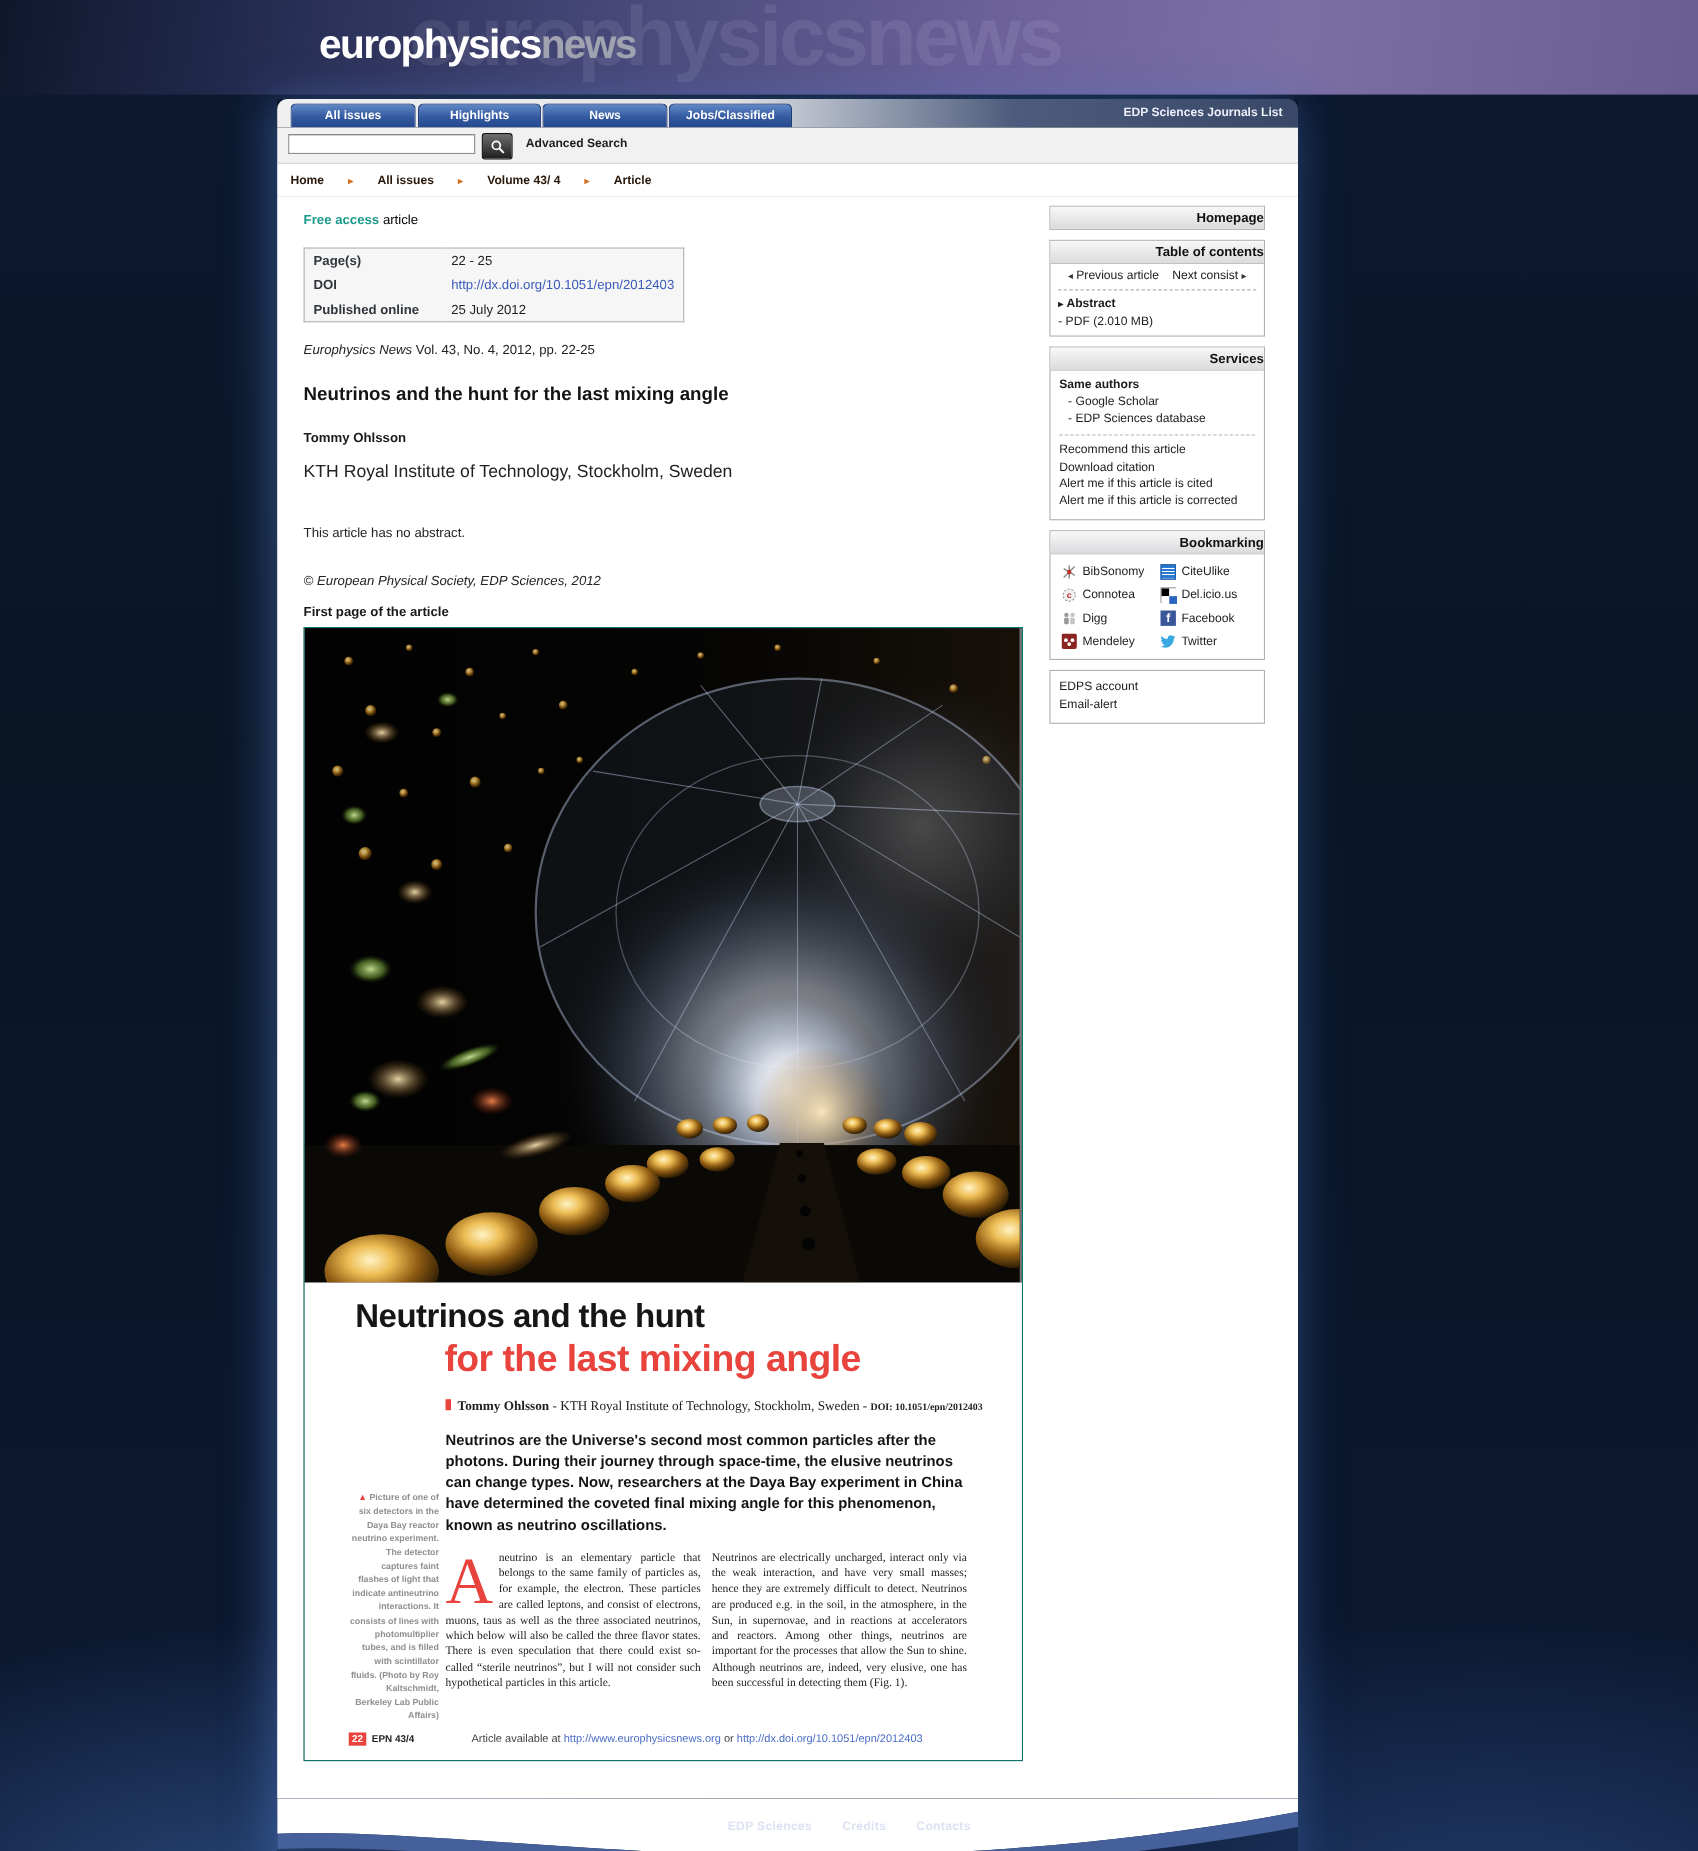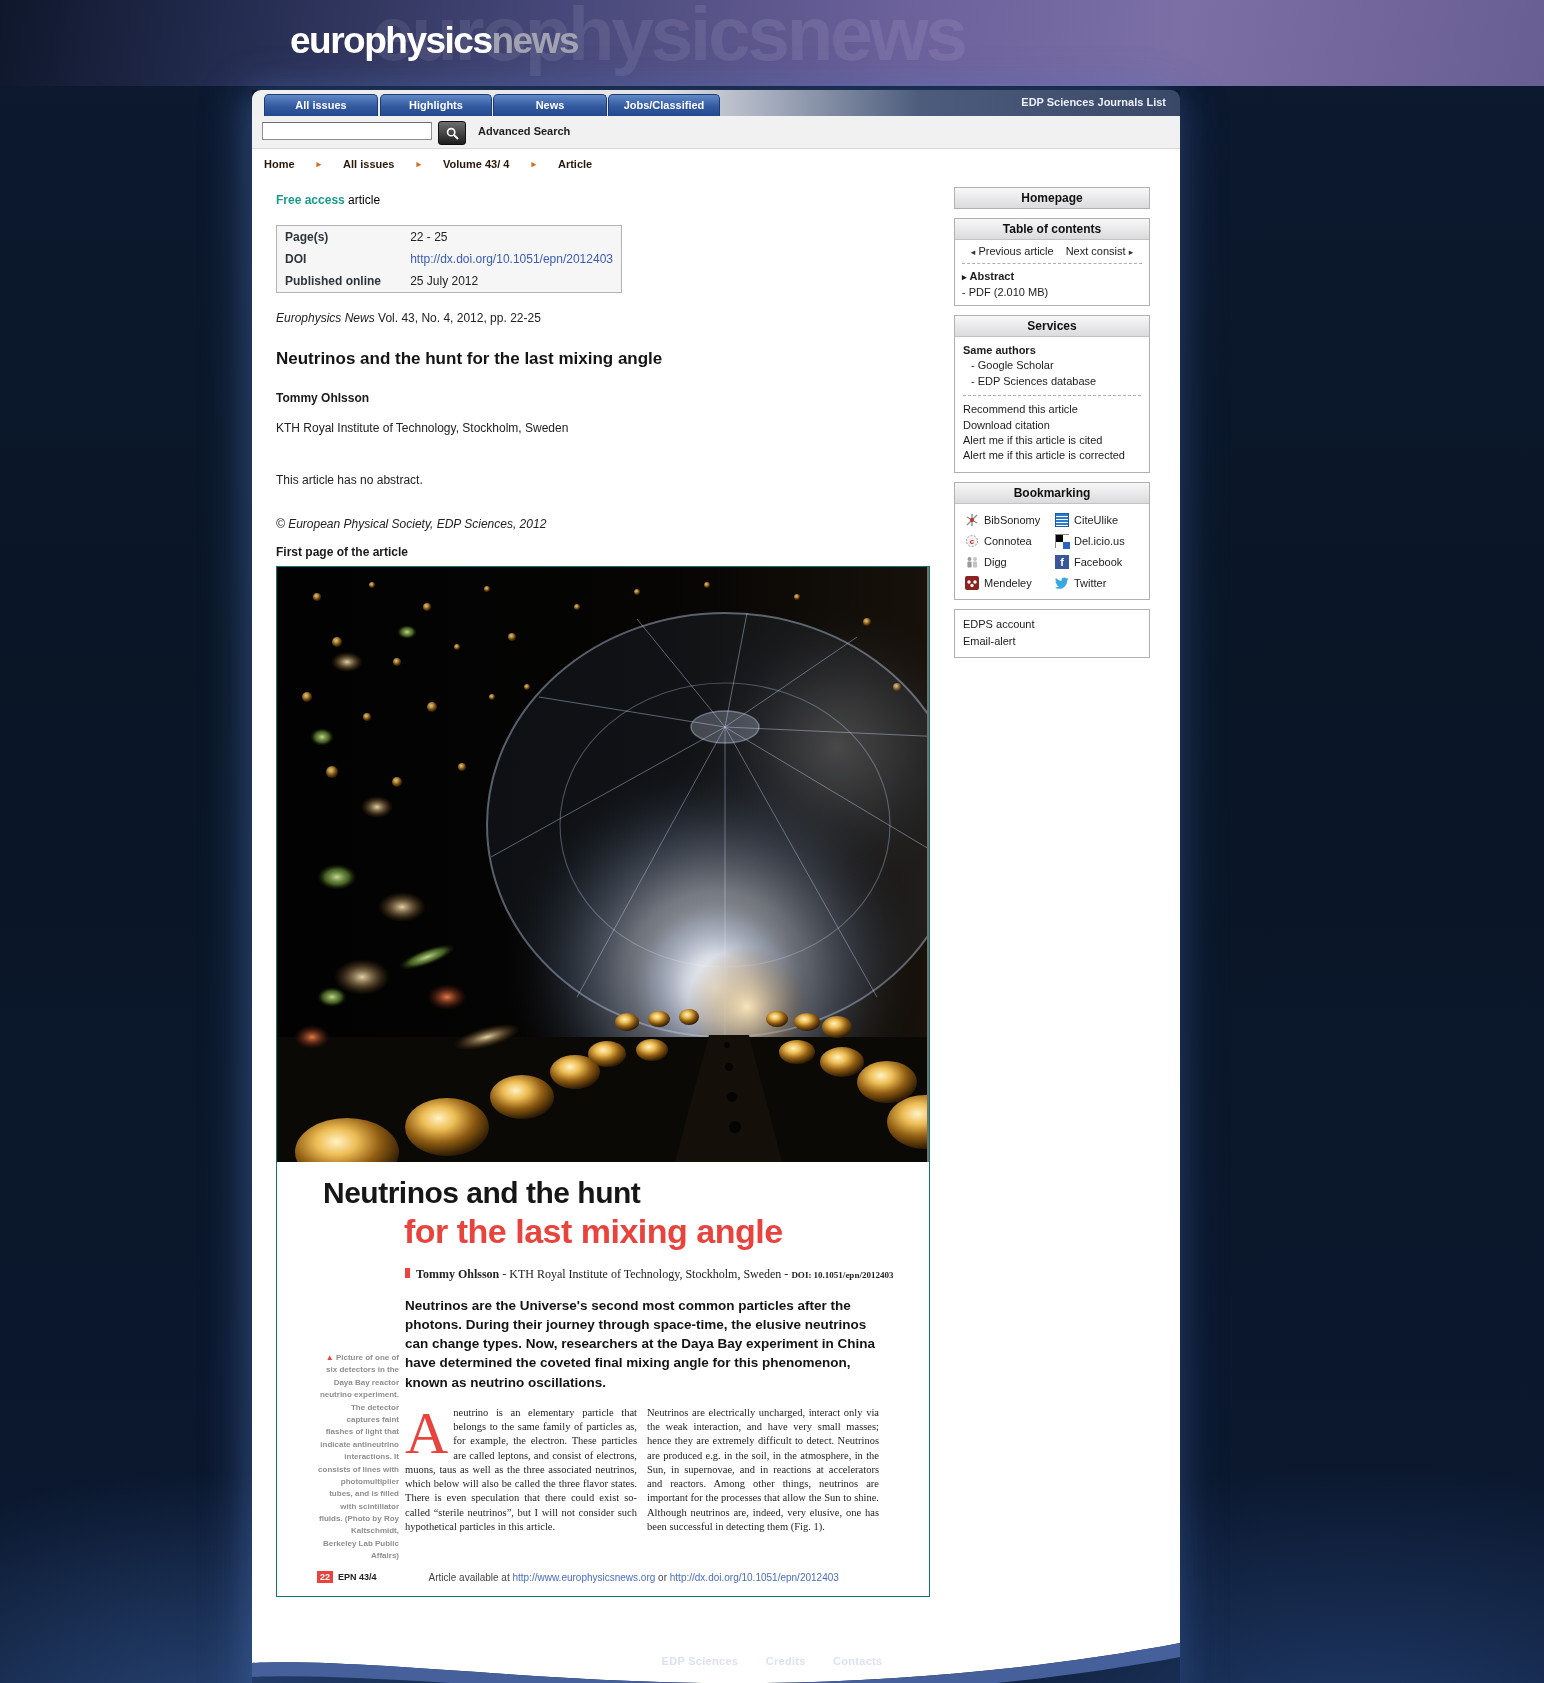--- a/index.html
+++ b/index.html
@@ -45,21 +45,21 @@
   .free-line{font-size:12px;margin-top:6px;}
   .free{color:#1b9a8c;font-weight:bold;}
   .info-table{margin-top:18px;width:346px;border:1px solid #b3b3b3;background:#f6f6f6;font-size:12px;border-collapse:collapse;}
   .info-table td{padding:4px 8px;vertical-align:top;color:#222;}
   .info-table td.lbl{width:112px;font-weight:bold;color:#30343c;}
   .doi-link{color:#3b5cb8;cursor:pointer;text-decoration:none;}
   .citation{margin-top:18px;font-size:12px;color:#222;}
   .citation .it{font-style:italic;}
   .art-title{margin-top:24px;font-size:17px;font-weight:bold;color:#141414;}
   .art-author{margin-top:22px;font-size:12px;font-weight:bold;color:#1a1a1a;}
-  .art-affil{margin-top:16px;font-size:12px;color:#222;}
+  .art-affil{margin-top:16px;font-size:16px;color:#222;}
   .no-abstract{margin-top:38px;font-size:12px;color:#222;}
   .copyright{margin-top:30px;font-size:12px;font-style:italic;color:#222;}
   .firstpage-label{margin-top:14px;font-size:12px;font-weight:bold;color:#1a1a1a;}
   
   .frame{margin-top:7px;width:652px;border:1px solid #0f766e;background:#737373;}
   .photo{display:block;width:650px;height:595px;}
   .pdfpart{position:relative;height:434px;background:#fff;overflow:hidden;}
   .pdf-title1{margin:14px 0 0 46px;font-size:30px;font-weight:bold;color:#161616;letter-spacing:-.5px;}
   .pdf-title2{margin:2px 0 0 127px;font-size:34px;font-weight:bold;color:#e8433c;letter-spacing:-.5px;}
   .pdf-byline{margin:16px 0 0 128px;font-family:"Liberation Serif",serif;font-size:12px;color:#222;}
@@ -72,21 +72,21 @@
   .pdf-cols{margin:14px 0 0 128px;width:474px;display:flex;gap:10px;font-family:"Liberation Serif",serif;font-size:10.5px;line-height:1.36;color:#1c1c1c;text-align:justify;}
   .pdf-col{flex:1;}
   .dropcap{float:left;font-size:60px;line-height:50px;color:#e8433c;margin:2px 5px 0 0;font-family:"Liberation Serif",serif;}
   .pdf-footer{position:absolute;left:40px;bottom:13px;width:580px;display:flex;align-items:center;font-size:9px;}
   .pg-badge{background:#e8433c;color:#fff;font-weight:bold;padding:1px 3px;}
   .issue-lbl{font-weight:bold;margin-left:5px;color:#222;}
   .avail{margin-left:52px;font-size:10px;color:#444;}
   .avail .lnk{color:#4a6cc4;cursor:pointer;}
   
   .sbox{border:1px solid #b0b0b0;margin-bottom:9px;background:#fff;font-size:11px;color:#1c1c1c;}
-  .sbox-header{background:linear-gradient(#f8f8f8,#dbdbde);border-bottom:1px solid #c2c2c2;text-align:center;font-weight:bold;font-size:12px;padding:3px 0;color:#101010;}
+  .sbox-header{background:linear-gradient(#f8f8f8,#dbdbde);border-bottom:1px solid #c2c2c2;text-align:right;font-weight:bold;font-size:12px;padding:3px 0;color:#101010;}
   .sbox.single .sbox-header{border-bottom:none;cursor:pointer;}
   .toc-body{padding:5px 7px 7px 7px;}
   .prevnext{display:flex;justify-content:center;gap:12px;font-size:11px;}
   .pn{cursor:pointer}
   .pn-arrow{font-size:9px;color:#333;}
   .dashed{border-top:1px dashed #b0b0b0;margin:6px 0;}
   .abstract-line{font-weight:bold;cursor:pointer;}
   .abstract-line .arr{font-size:9px;margin-right:3px;}
   .pdf-line{margin-top:4px;cursor:pointer;}
   .services-body{padding:6px 8px 8px 8px;line-height:1.4;}

